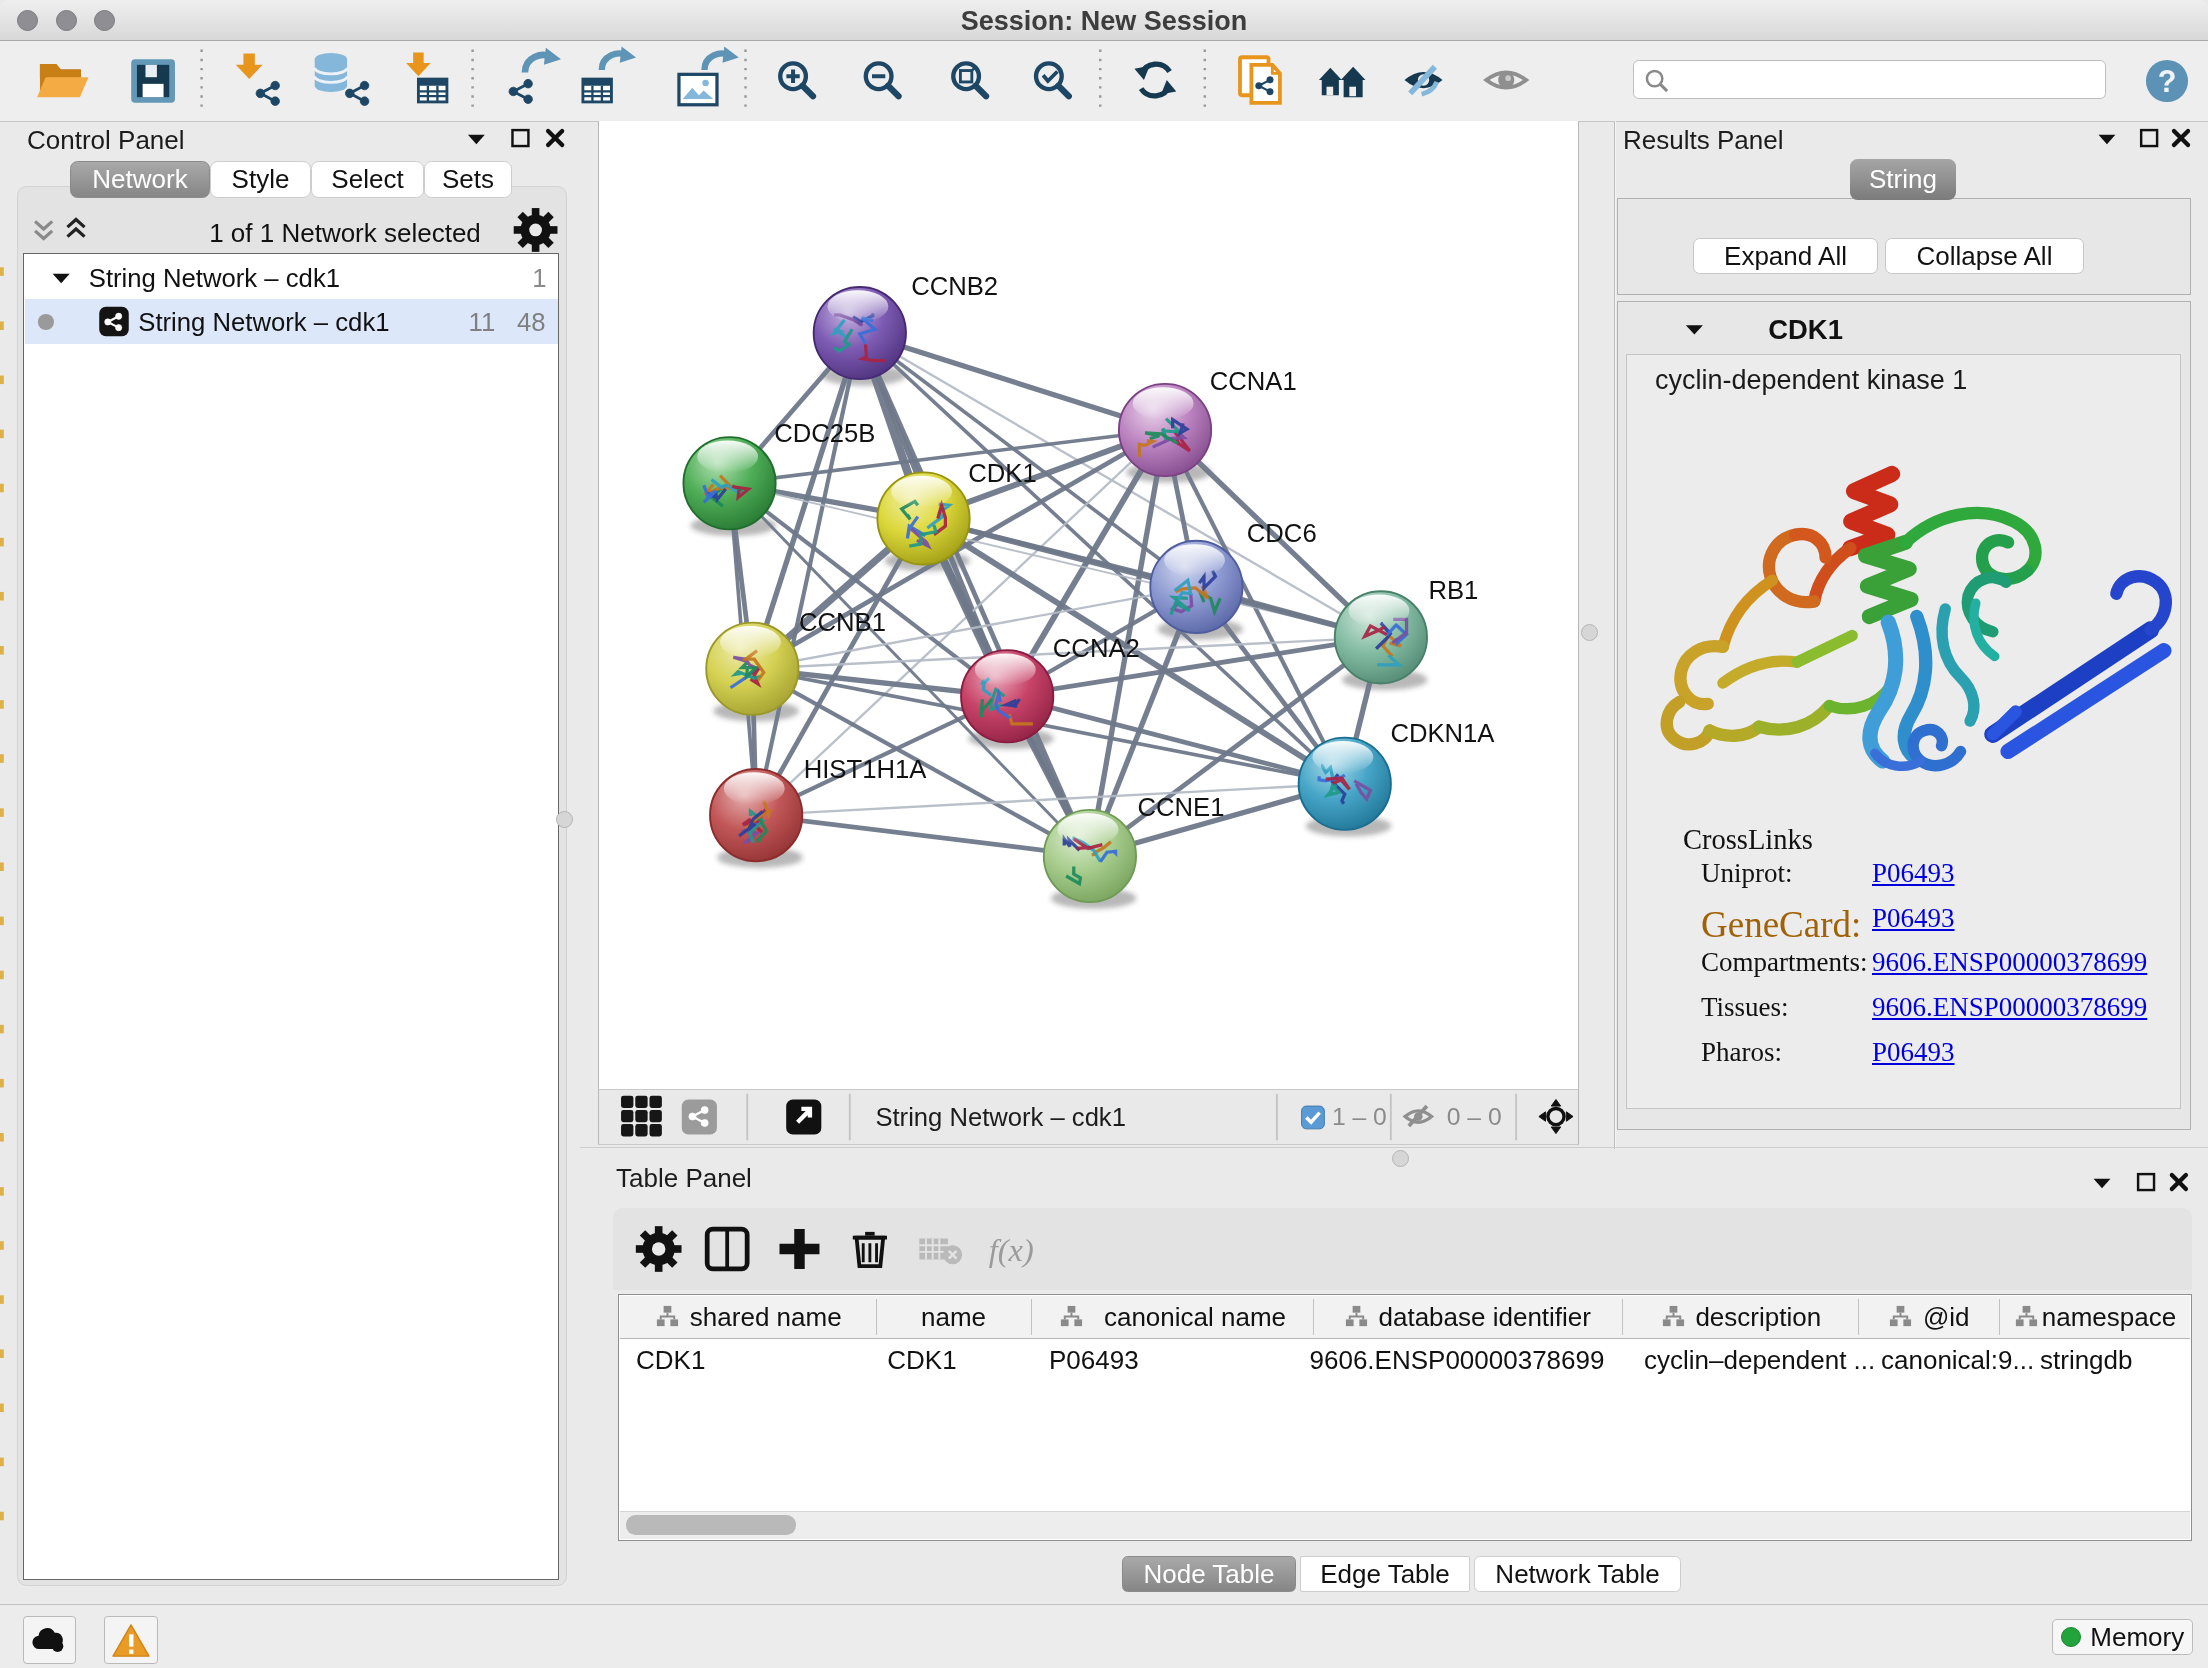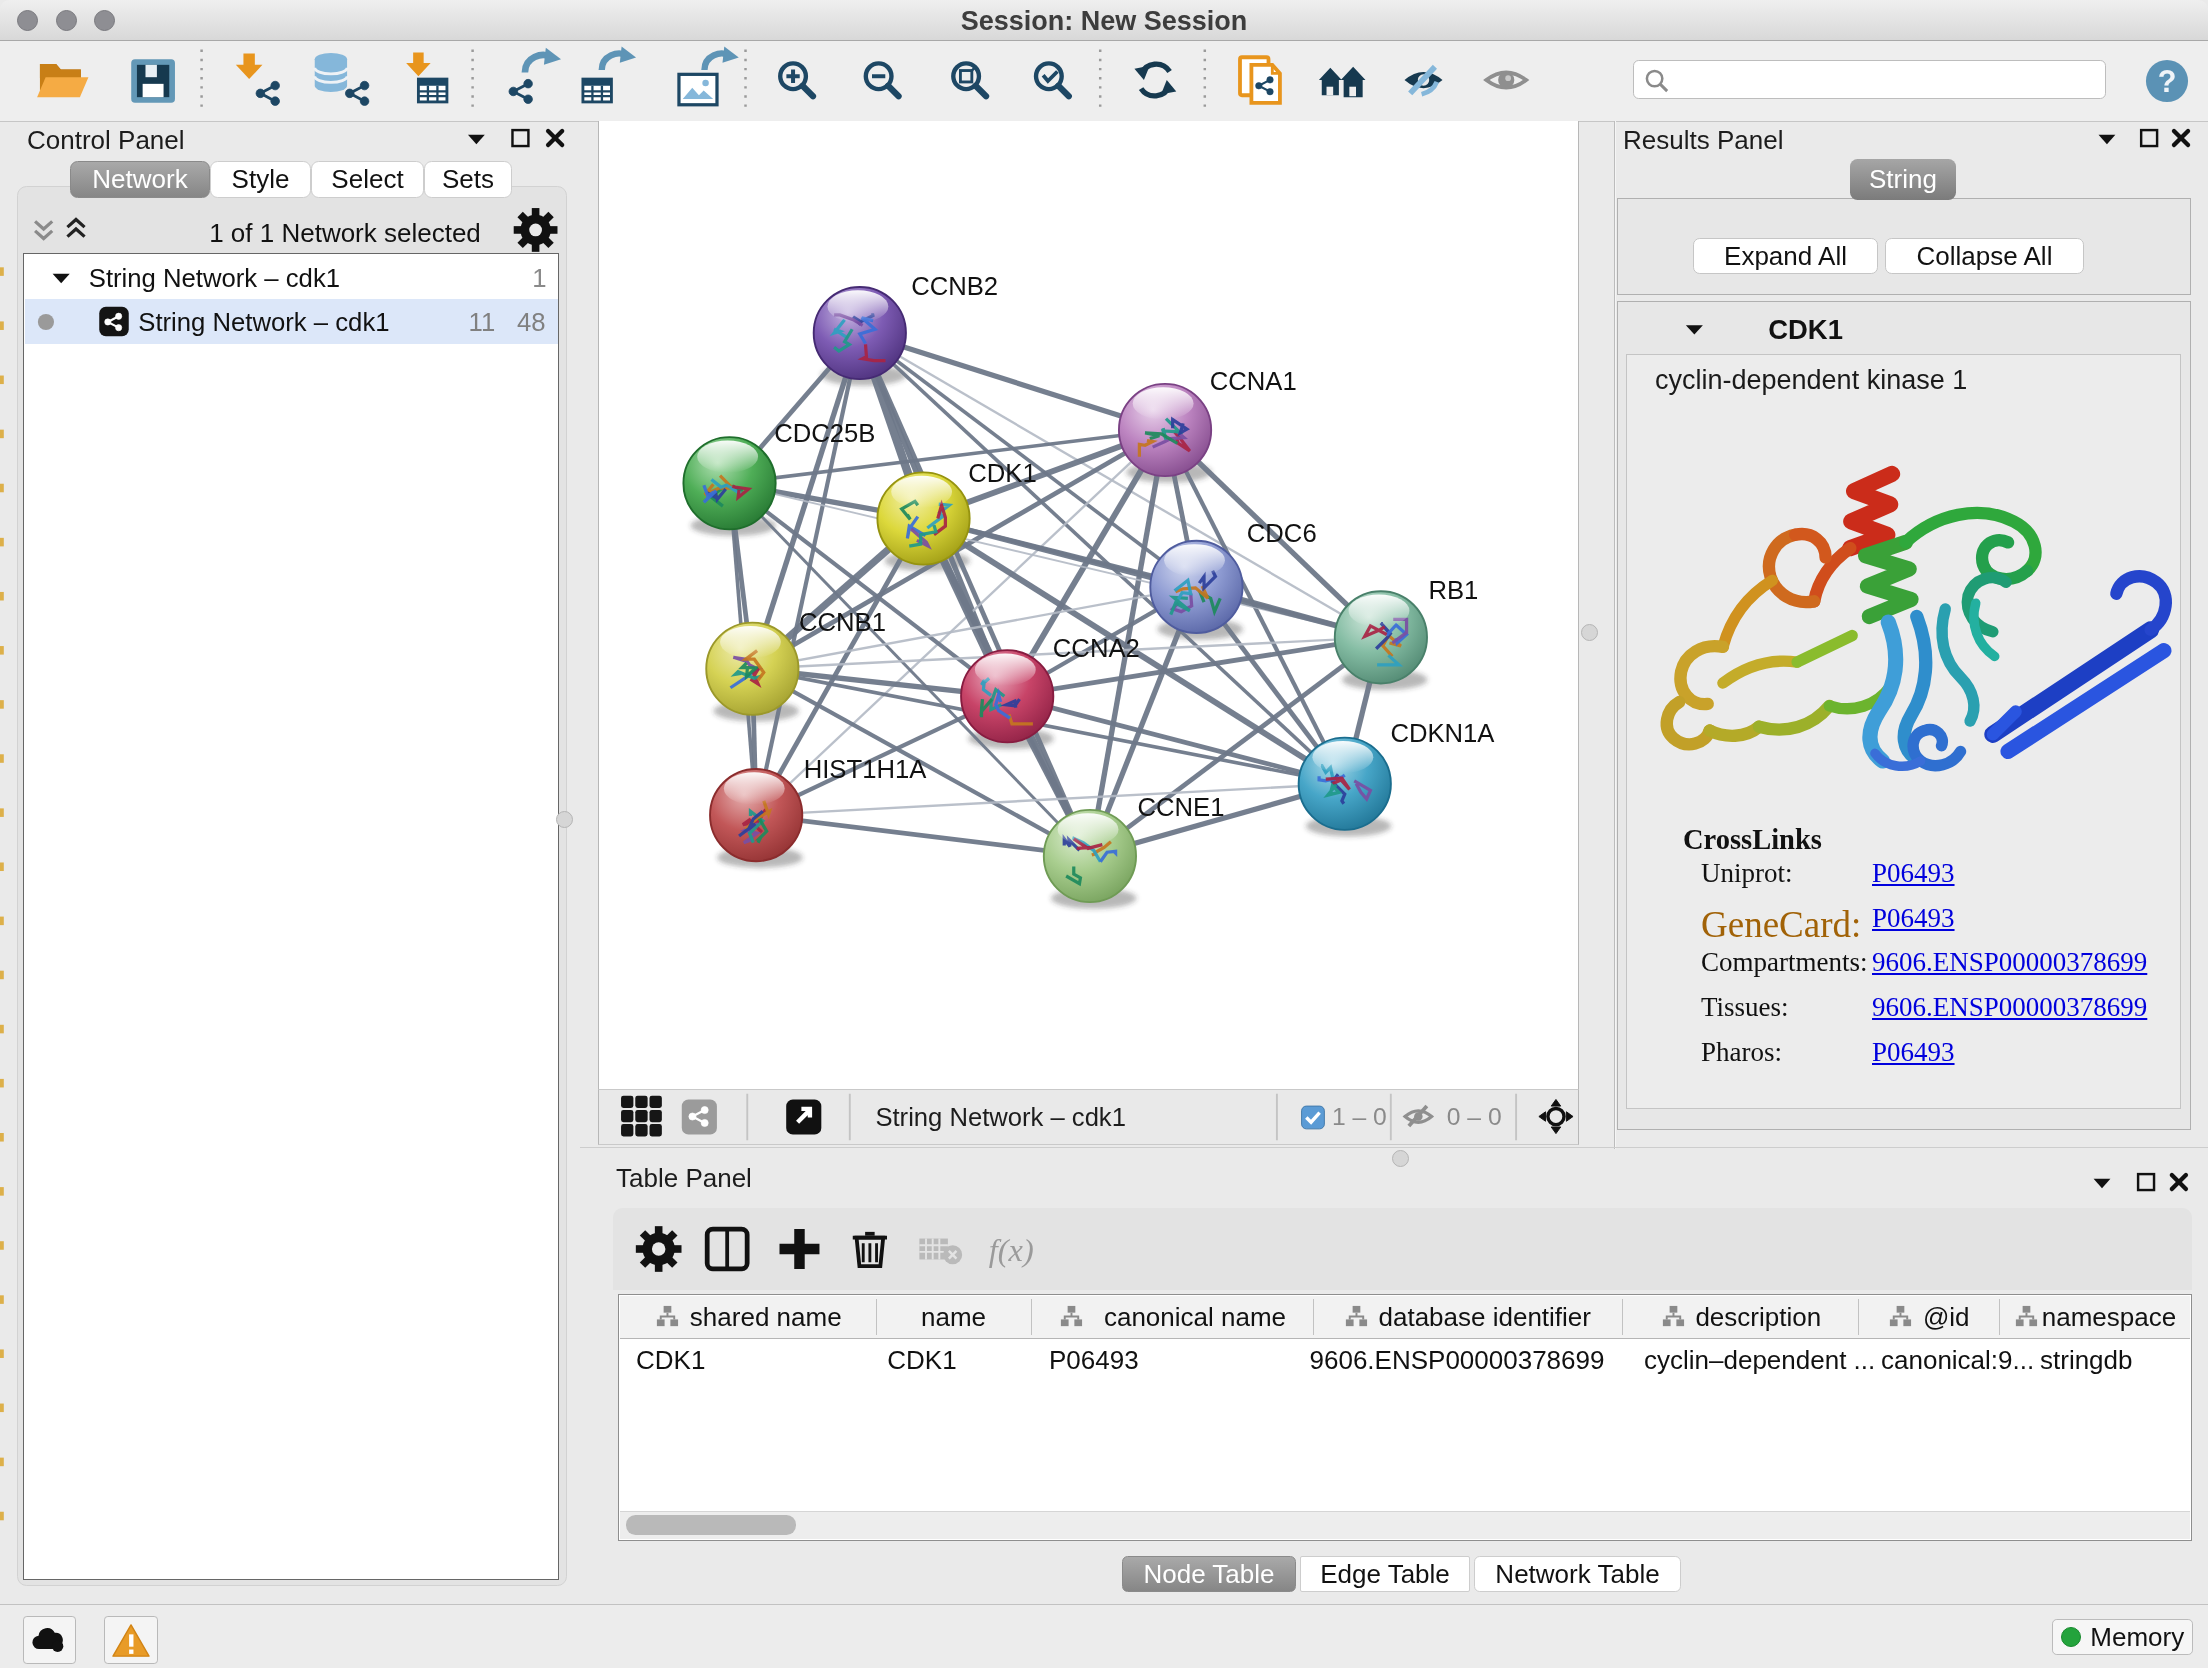--- a/index.html
+++ b/index.html
@@ -556,21 +556,21 @@
 <path d="M2046,640 C2038,668 2044,694 2062,712 C2076,726 2080,744 2072,758" stroke="#2aa0b0" stroke-width="12"></path>
 <path d="M2078,634 C2072,656 2080,678 2098,690" stroke="#23b0a0" stroke-width="10"></path>
 <path d="M2096,772 L2262,662" stroke="#1d3fc4" stroke-width="18"></path>
 <path d="M2112,790 L2276,684" stroke="#2a55e0" stroke-width="16"></path>
 <path d="M2262,662 C2280,650 2284,624 2268,612 C2252,600 2230,606 2226,624" stroke="#2545cc" stroke-width="13"></path>
 <path d="M2096,772 L2120,748" stroke="#2a55e0" stroke-width="13"></path>
 <path d="M2062,790 C2054,804 2034,810 2020,800 C2008,790 2010,772 2024,768 C2036,764 2046,774 2042,784" stroke="#2f6fd0" stroke-width="12"></path>
 <path d="M2020,800 C2004,810 1982,806 1972,792" stroke="#3a6ed8" stroke-width="10"></path>
 </g>
 </svg>
-<div class="abs serif" style="left:1683px;top:824px;font-size:28.5px;font-weight:bold;color:#111">CrossLinks</div>
+<div class="abs serif" style="left:1683px;top:824px;font-size:28.5px;font-weight:normal;color:#111">CrossLinks</div>
 <div class="abs serif" style="left:1701px;top:858px;font-size:27px;color:#111">Uniprot:</div>
 <div class="abs serif" style="left:1872px;top:858px;font-size:27px;color:#0000dd;text-decoration:underline">P06493</div>
 <div class="abs serif" style="left:1701px;top:903px;font-size:37px;color:#a16207">GeneCard:</div>
 <div class="abs serif" style="left:1872px;top:903px;font-size:27px;color:#0000dd;text-decoration:underline">P06493</div>
 <div class="abs serif" style="left:1701px;top:947px;font-size:27px;color:#111">Compartments:</div>
 <div class="abs serif" style="left:1872px;top:947px;font-size:27px;color:#0000dd;text-decoration:underline">9606.ENSP00000378699</div>
 <div class="abs serif" style="left:1701px;top:992px;font-size:27px;color:#111">Tissues:</div>
 <div class="abs serif" style="left:1872px;top:992px;font-size:27px;color:#0000dd;text-decoration:underline">9606.ENSP00000378699</div>
 <div class="abs serif" style="left:1701px;top:1037px;font-size:27px;color:#111">Pharos:</div>
 <div class="abs serif" style="left:1872px;top:1037px;font-size:27px;color:#0000dd;text-decoration:underline">P06493</div>

